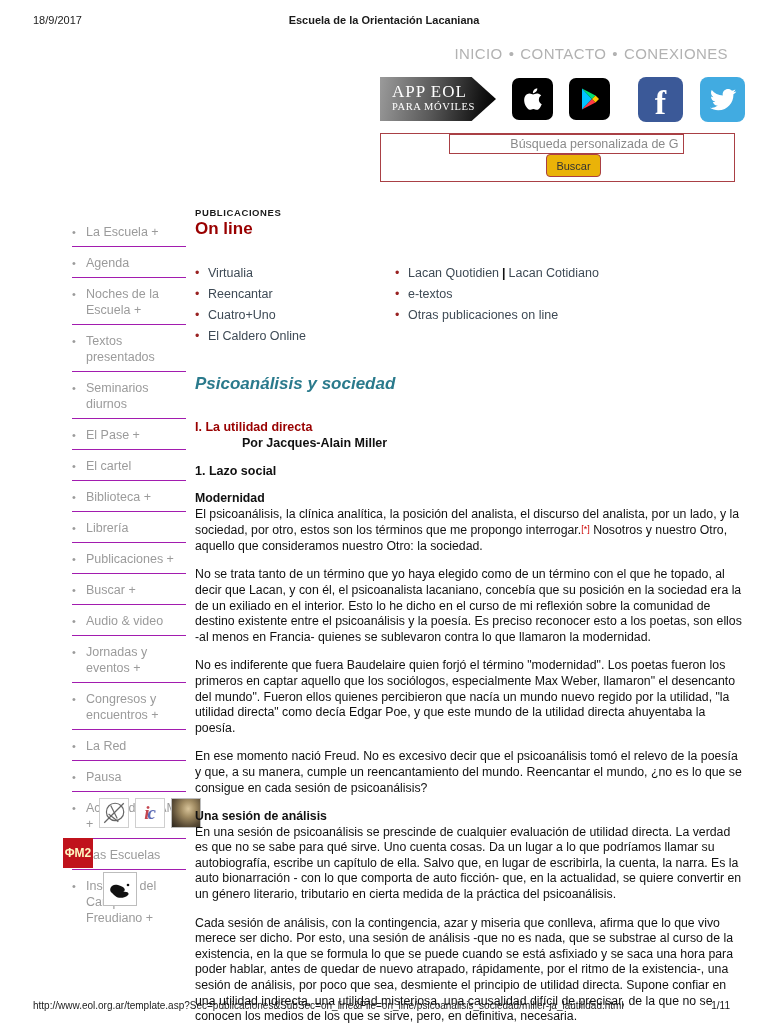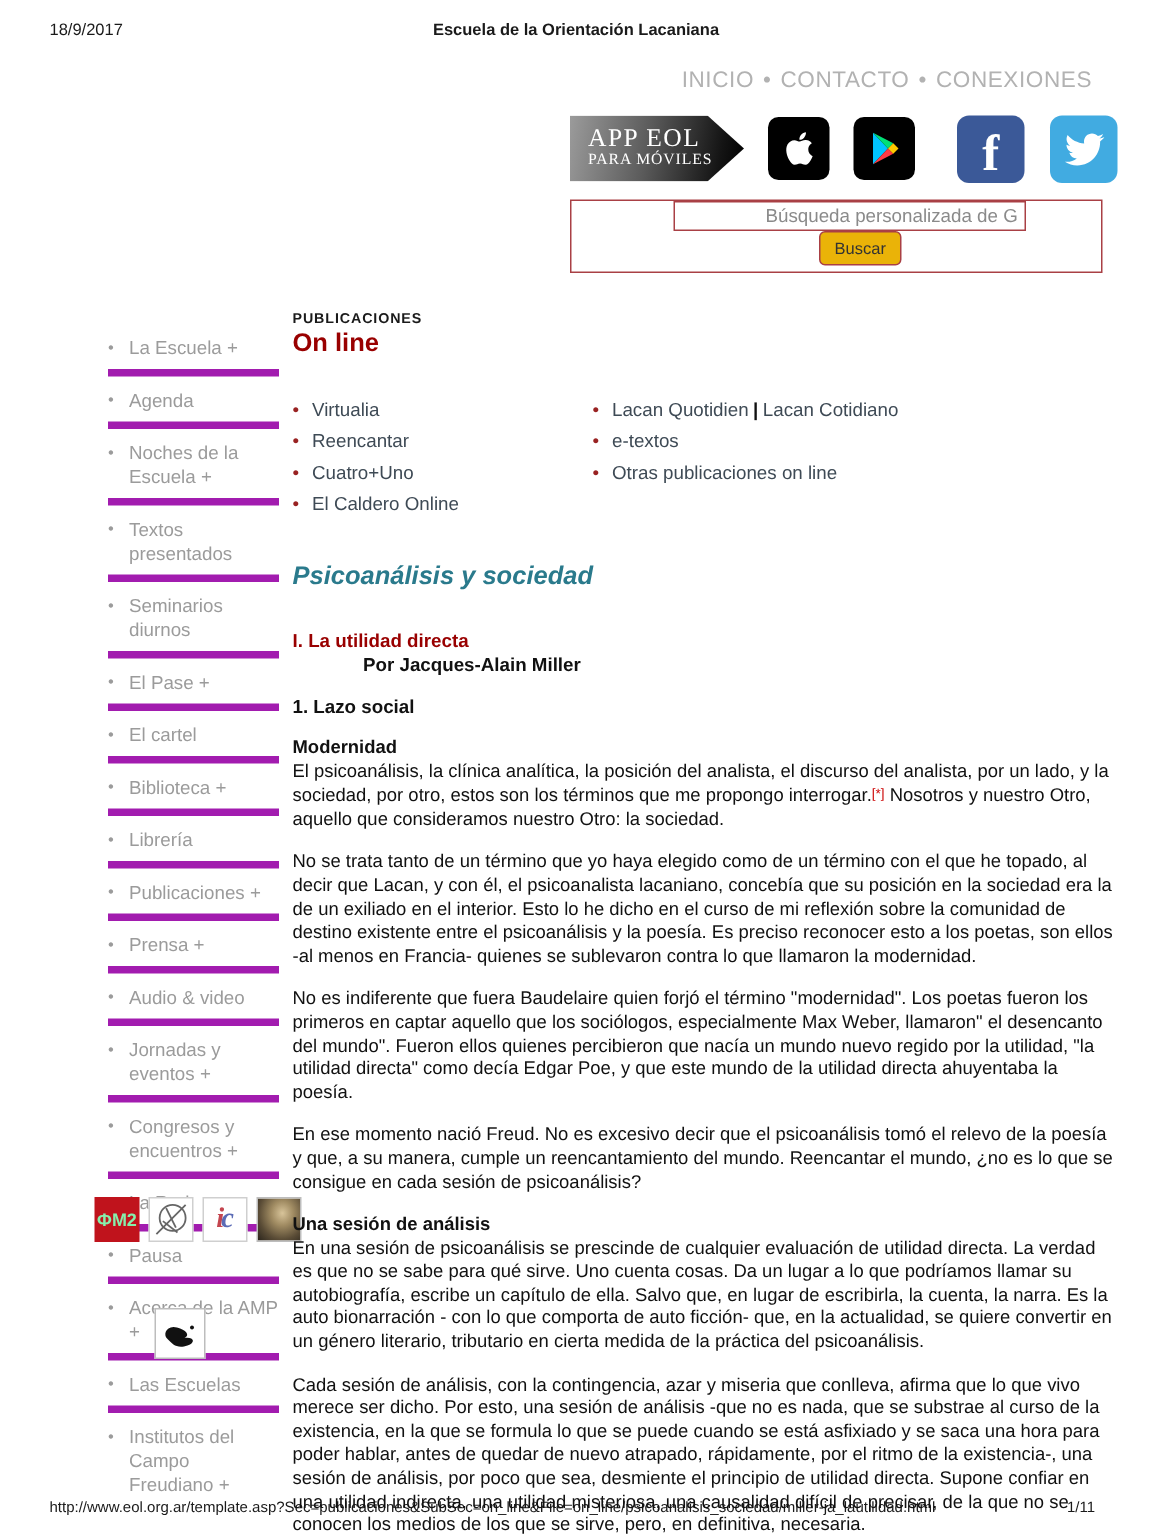--- a/index.html
+++ b/index.html
@@ -40,28 +40,28 @@
   .search-input { width:235px; height:20px; border:1px solid #a94045; font-size:12.5px;
     color:#8a8a8a; text-align:right; padding-right:4px; outline:none;
     font-family:"Liberation Sans", sans-serif; }
   .search-btn { margin-left:15px; height:23px; padding:0 9px; background:#eab308;
     border:1px solid #a94045; border-radius:4px; font-size:11px; font-weight:normal;
     color:#333; font-family:"Liberation Sans", sans-serif; }
 
   
   .sidebar { position:absolute; left:72px; top:223px; width:114px; }
   .side-item { position:relative; padding:1px 0 6px 14px; margin-bottom:7px;
-    border-bottom:5px solid #a21caf; color:#9b9b9b; font-size:12.5px; line-height:16px;
+    border-bottom:1px solid #a21caf; color:#9b9b9b; font-size:12.5px; line-height:16px;
     cursor:pointer; }
   .side-item::before { content:"•"; position:absolute; left:0; top:1px; color:#9b9b9b; font-size:11px; }
   .side-item.last { border-bottom:none; }
   .logos-row { position:absolute; left:63px; top:798px; display:flex; }
   .logo-box { width:30px; height:30px; margin-right:6px; display:flex; align-items:center;
     justify-content:center; border:1px solid #cfcfcf; background:#fff; }
-  .logo-phi { background:#c0131c; border:none; color:#86efac; font-size:12px; font-weight:bold; }
+  .logo-phi { background:#c0131c; border:none; color:#fef9c3; font-size:12px; font-weight:bold;margin-top:40px; }
   .logo-ic { font-family:"Liberation Serif", serif; font-style:italic; font-weight:bold; font-size:19px; }
   .logo-ic .i { color:#c4454f; } .logo-ic .c { color:#5b6bb5; margin-left:-2px; }
   .logo-portrait { border:1px solid #bdbdbd;
     background:radial-gradient(ellipse at 58% 35%, #d8c49a 0%, #a08b62 32%, #5a4c36 68%, #2a241c 100%); }
   .logo-single { position:absolute; left:103px; top:872px; width:34px; height:34px;
     border:1px solid #bdbdbd; background:#fff; display:flex; align-items:center; justify-content:center; }
 
   
   .main { position:absolute; left:195px; top:207px; width:548px; }
   .pub-label { font-size:9.5px; font-weight:600; letter-spacing:.6px; color:#1a1a1a; }
@@ -132,21 +132,21 @@
     <div class="side-item">La Escuela +</div>
     <div class="side-item">Agenda</div>
     <div class="side-item">Noches de la Escuela +</div>
     <div class="side-item">Textos presentados</div>
     <div class="side-item">Seminarios diurnos</div>
     <div class="side-item">El Pase +</div>
     <div class="side-item">El cartel</div>
     <div class="side-item">Biblioteca +</div>
     <div class="side-item">Librería</div>
     <div class="side-item">Publicaciones +</div>
-    <div class="side-item">Prensa +</div>
+    <div class="side-item">Buscar +</div>
     <div class="side-item">Audio &amp; video</div>
     <div class="side-item">Jornadas y eventos +</div>
     <div class="side-item">Congresos y encuentros +</div>
     <div class="side-item">La Red</div>
     <div class="side-item">Pausa</div>
     <div class="side-item">Acerca de la AMP +</div>
     <div class="side-item">Las Escuelas</div>
     <div class="side-item last">Institutos del Campo Freudiano +</div>
   </div>
 

